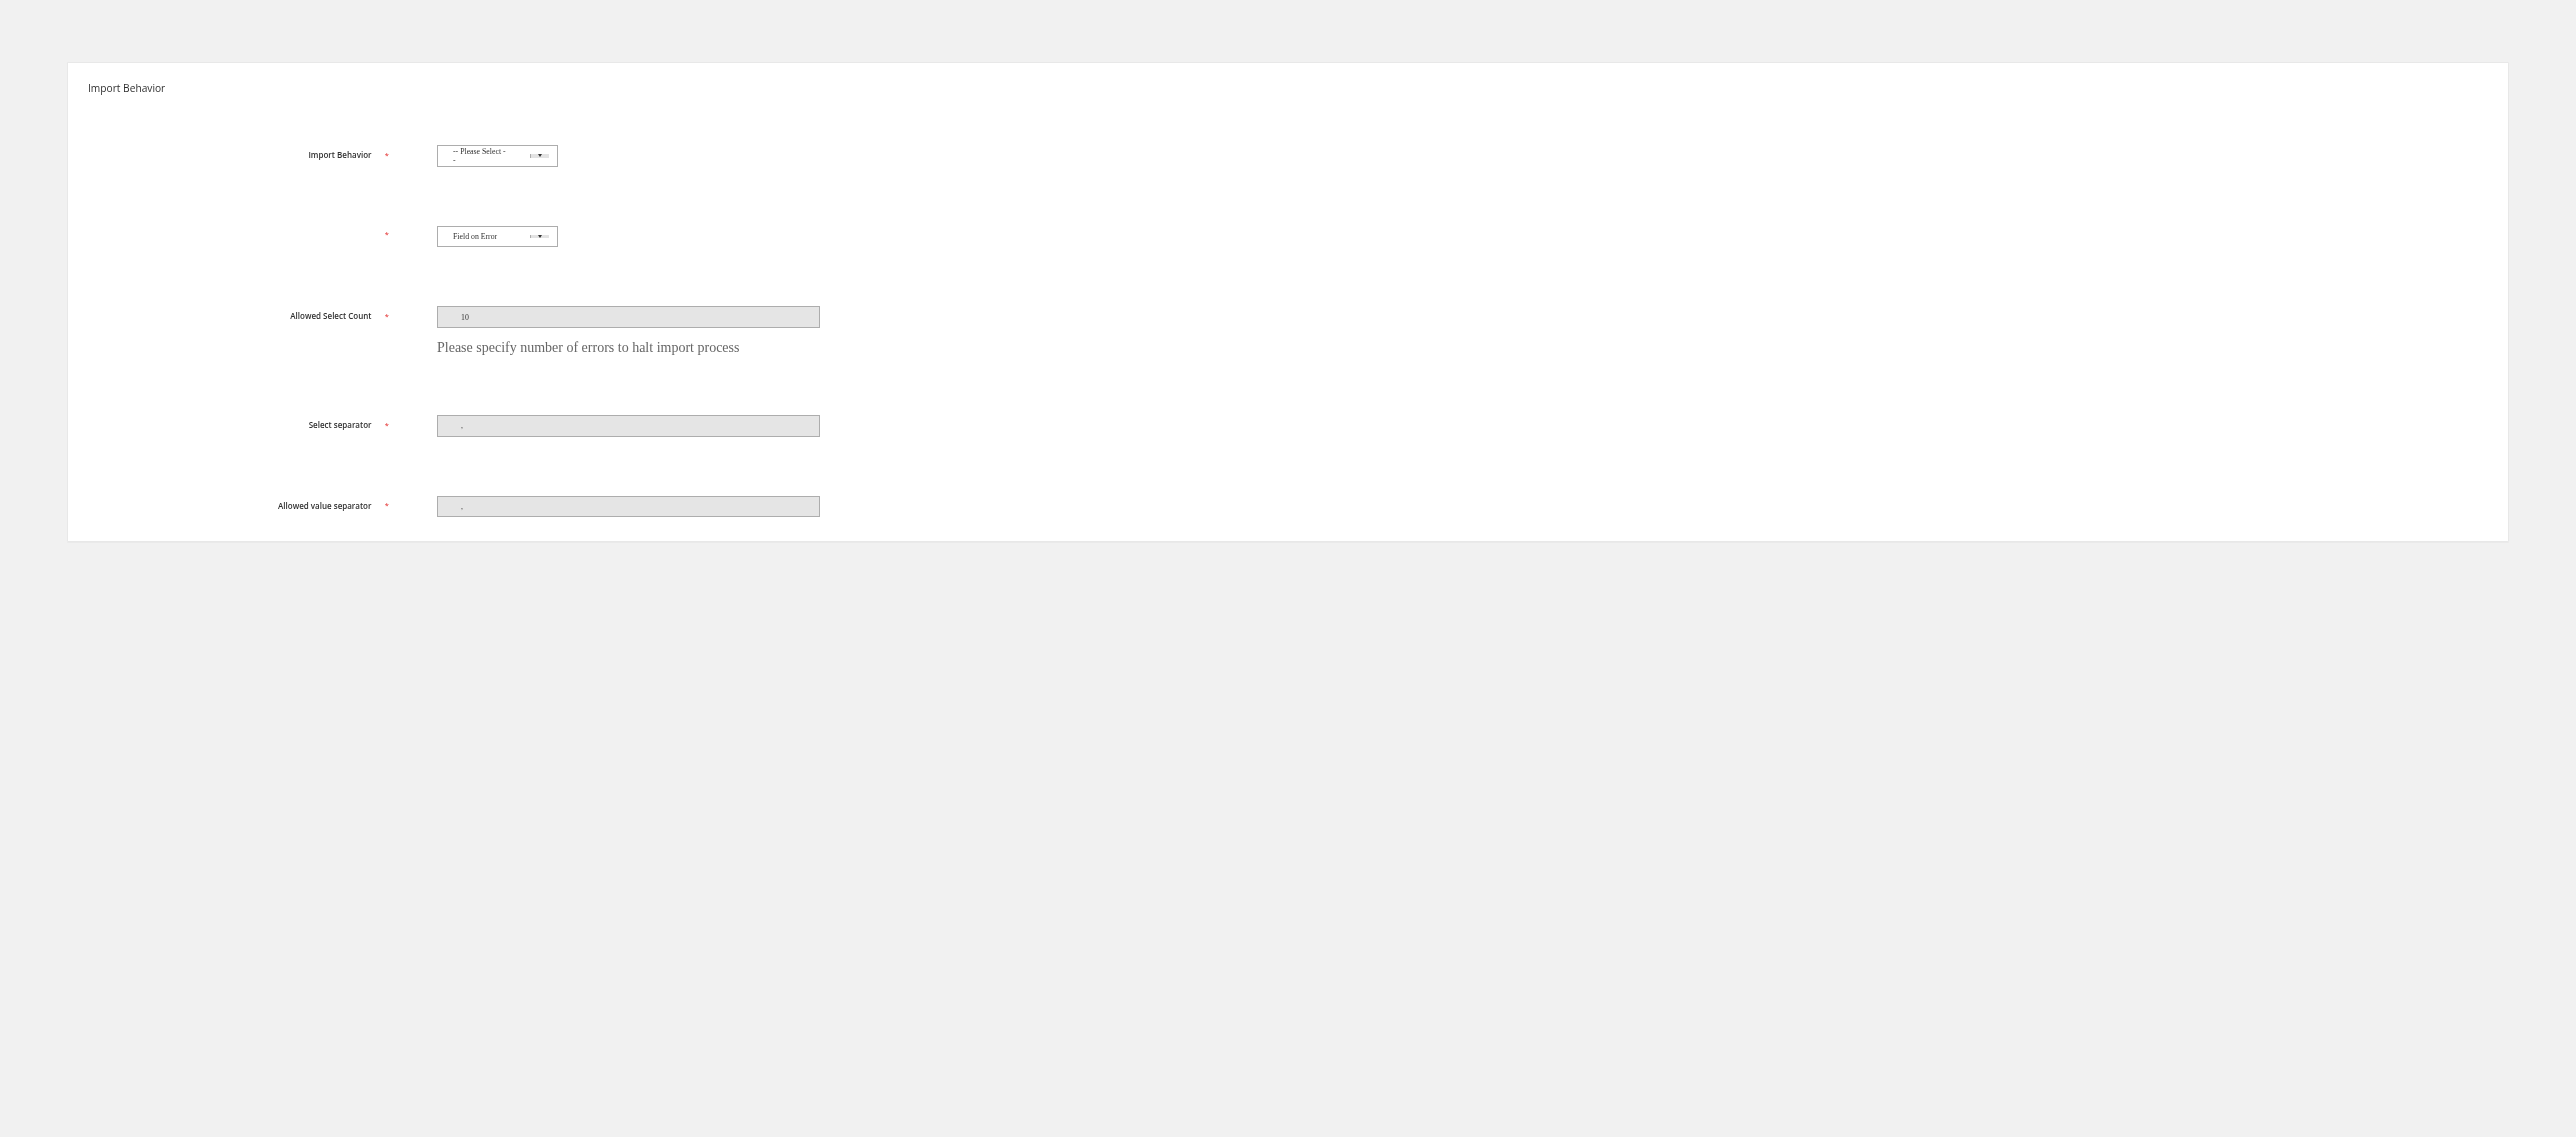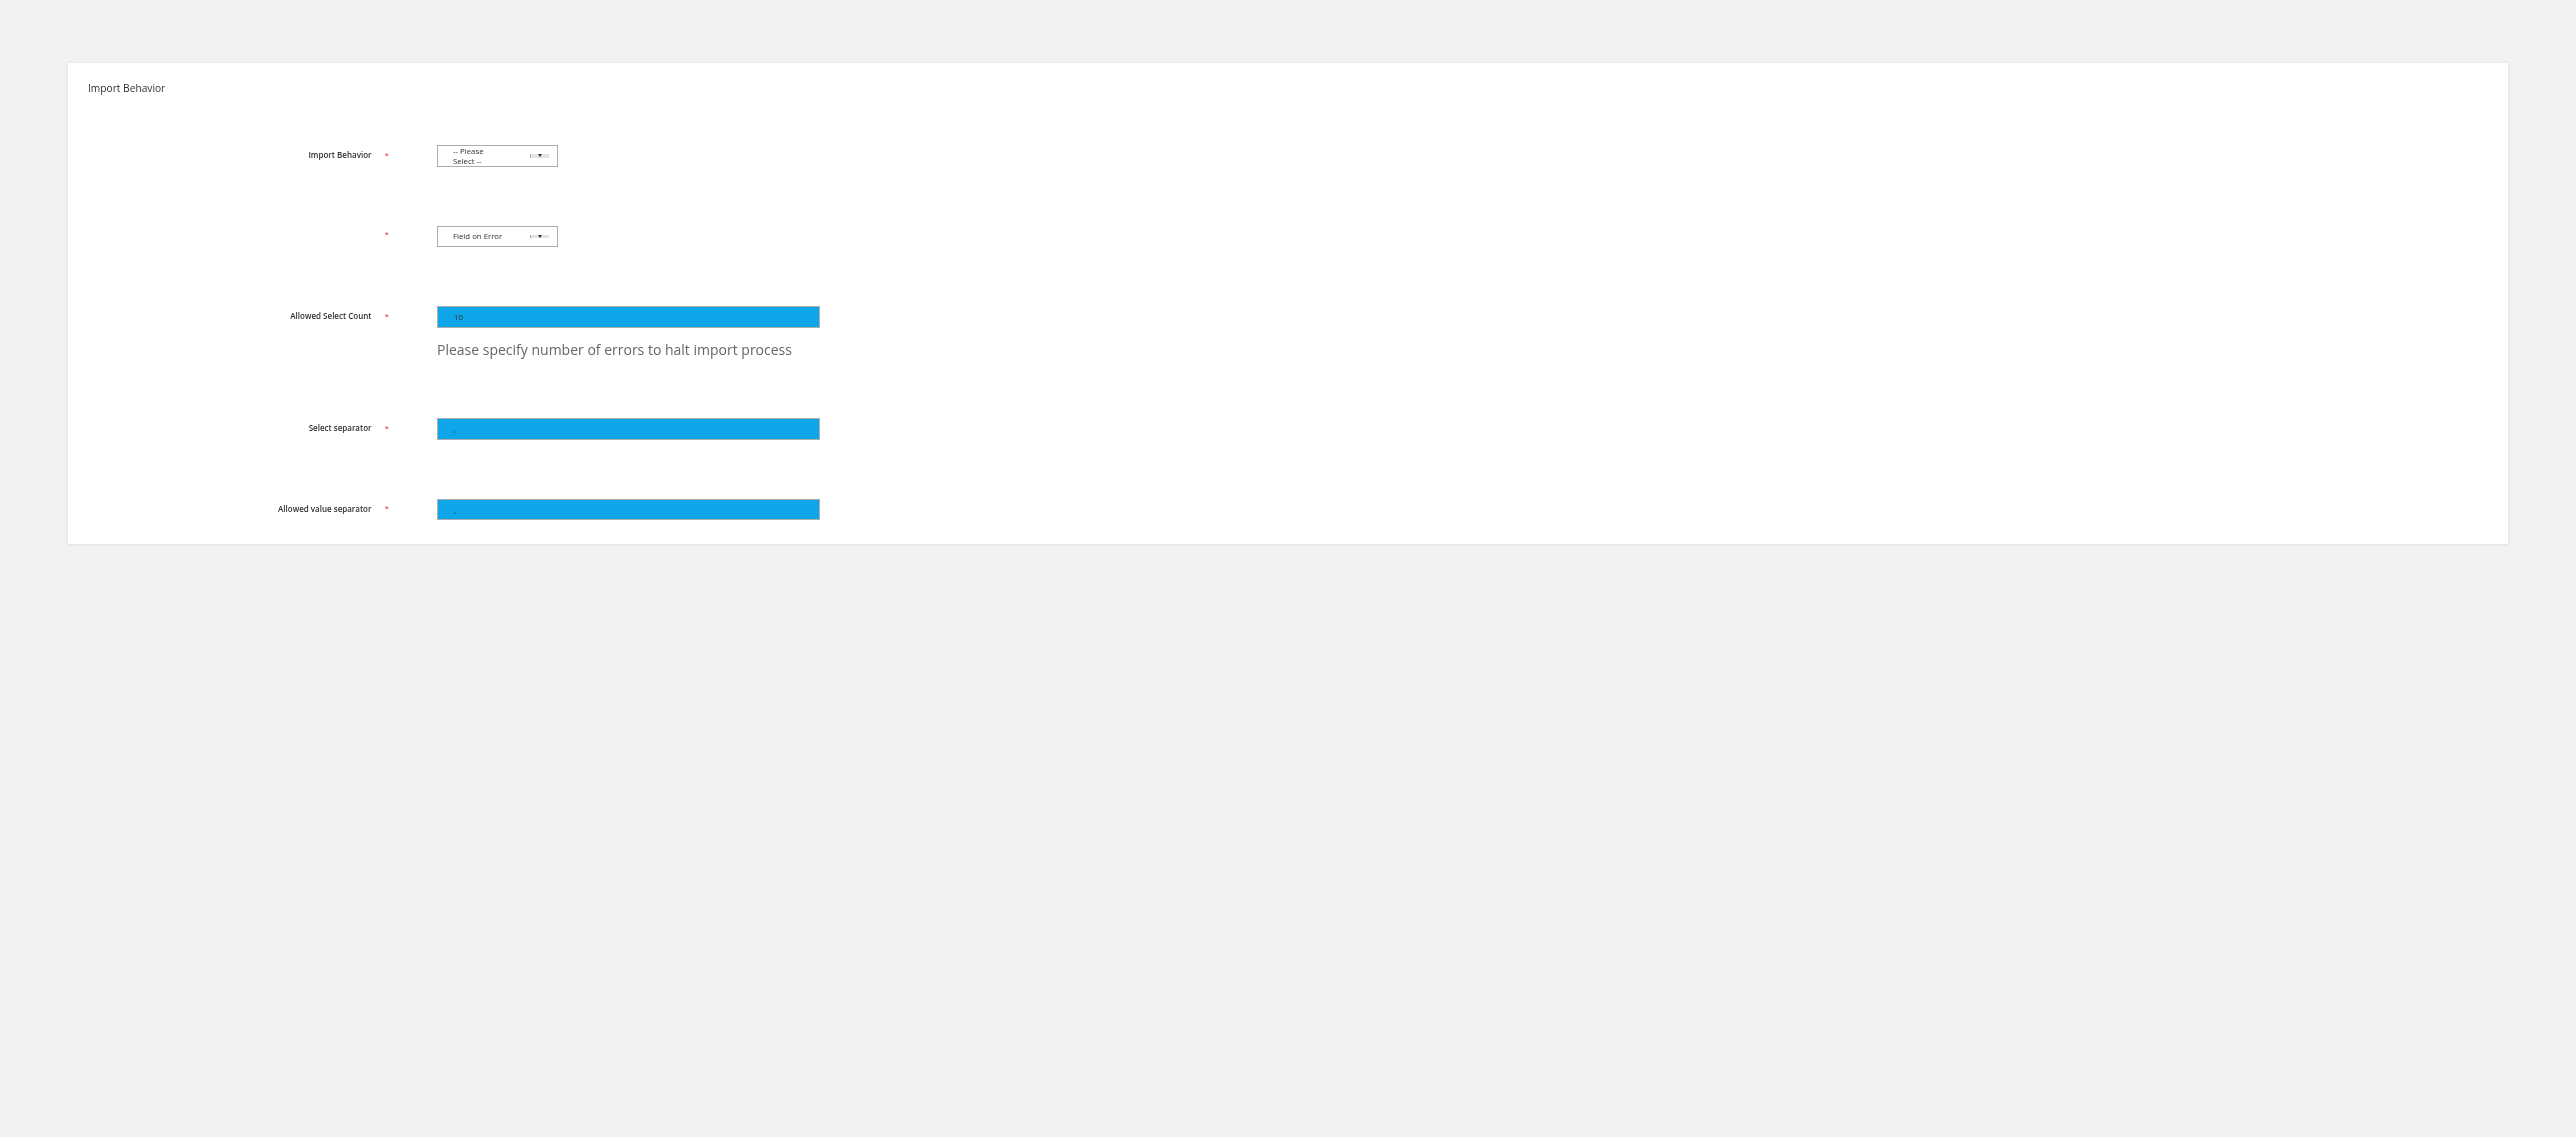--- a/index.html
+++ b/index.html
@@ -61,20 +61,21 @@
       color: #e22626;
       font-size: 7.5px;
       margin-left: 5.4px;
       line-height: 1;
       position: relative;
       top: 1.1px;
     }
     .control-col {
       flex: 1;
       min-width: 0;
+      font-family: Liberation Serif, serif;
     }
     .select-wrapper {
       display: inline-flex;
       border: 0.5px solid #adadad;
       background: #fff;
       height: 21.6px;
       width: 121px;
     }
     .select-value {
       flex: 1;
@@ -97,25 +98,25 @@
       height: 0;
       border-left: 2.7px solid transparent;
       border-right: 2.7px solid transparent;
       border-top: 3.2px solid #333;
     }
     .text-input {
       width: 100%;
       max-width: 383px;
       height: 21.6px;
       border: 0.5px solid #adadad;
-      padding: 0 16px;
+      padding: 0 23px;
       font-size: 7.8px;
       color: #303030;
       font-family: inherit;
-      background: #0ea5e9;
+      background: #e5e5e5;
       outline: none;
     }
     .help-text {
       font-size: 14px;
       color: #666;
       margin-top: 4.3px;
     }
   </style>
 </head>
 <body>

